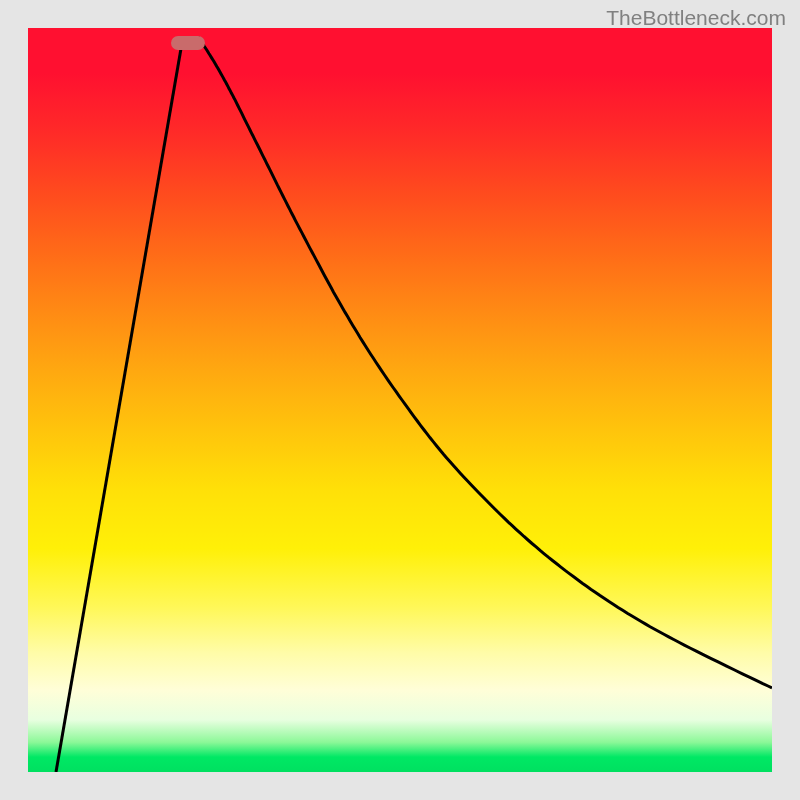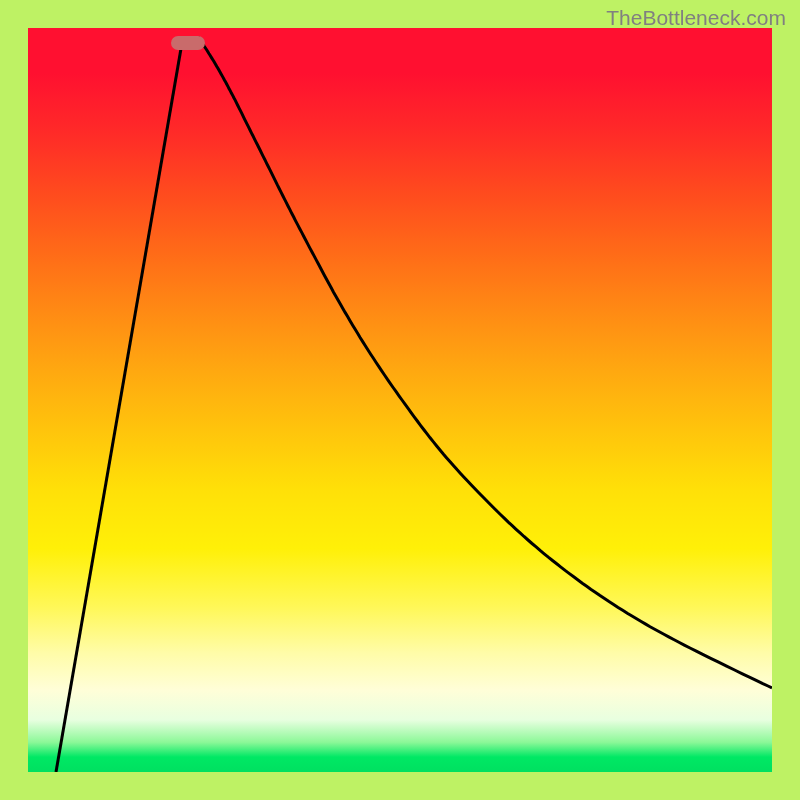--- a/index.html
+++ b/index.html
@@ -1,17 +1,17 @@
 <!DOCTYPE html>
 <html><head>
 <meta charset="utf-8">
 <style>
   * { margin: 0; padding: 0; box-sizing: border-box; }
   body { width: 800px; height: 800px; overflow: hidden; background: #000; position: relative; font-family: Arial, sans-serif; }
-  .outer { width: 800px; height: 800px; background: #bef264; position: relative; }
+  .outer { width: 800px; height: 800px; background: #e5e5e5; position: relative; }
   .plot-area {
     position: absolute;
     left: 28px;
     top: 28px;
     width: 744px;
     height: 744px;
     background: linear-gradient(to bottom,
       #ff1030 0%,
       #ff1030 6%,
       #ff2a28 14%,

